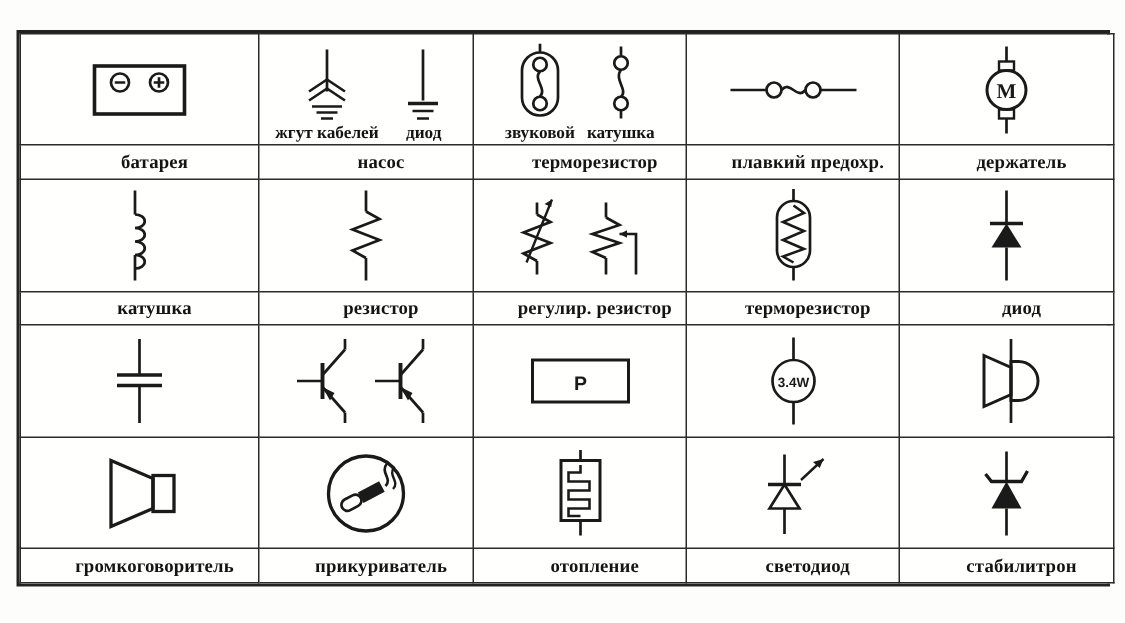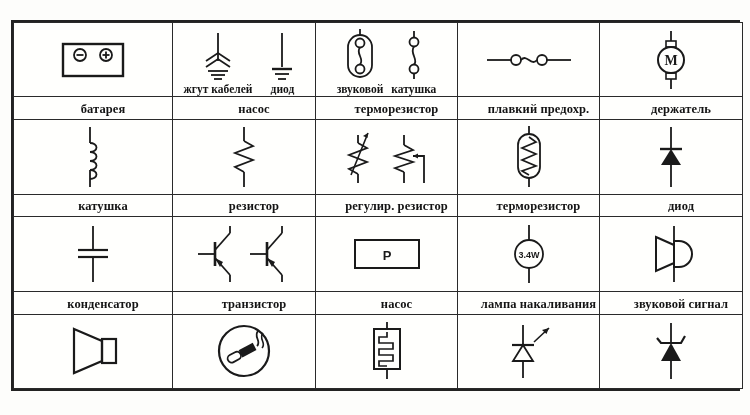--- a/index.html
+++ b/index.html
@@ -388,27 +388,20 @@
                 <svg class="sym-svg" width="60" height="62" viewBox="0 0 60 62">
                   <line x1="33" y1="3" x2="33" y2="59" stroke="#1a1a1a" stroke-width="1.8"></line>
                   <polygon points="15,14 33,22 33,40 15,48" fill="none" stroke="#1a1a1a" stroke-width="2"></polygon>
                   <path d="M33 18 L38 18 A13 13 0 0 1 38 44 L33 44 Z" fill="none" stroke="#1a1a1a" stroke-width="2"></path>
                 </svg>
               </span>
             </div>
           </td>
         </tr>
 
-        <tr class="lbl-row">
-          <td><span class="label">конденсатор</span></td>
-          <td><span class="label">транзистор</span></td>
-          <td><span class="label">насос</span></td>
-          <td><span class="label">лампа накаливания</span></td>
-          <td><span class="label">звуковой сигнал</span></td>
-        </tr>
 
         <tr class="sym-row">
 
           <td>
             <div class="cellbox">
               <span>
                 <svg class="sym-svg" width="70" height="56" viewBox="0 0 70 56">
                   <polygon points="16,6 44,18 44,38 16,50" fill="none" stroke="#1a1a1a" stroke-width="2.2"></polygon>
                   <rect x="44" y="16" width="14" height="24" fill="none" stroke="#1a1a1a" stroke-width="2.2"></rect>
                 </svg>
@@ -467,17 +460,24 @@
                   <line x1="23" y1="2" x2="23" y2="22" stroke="#1a1a1a" stroke-width="1.8"></line>
                   <polygon points="23,22 33,40 13,40" fill="#1a1a1a"></polygon>
                   <polyline points="9,17 13,22 33,22 37,15" fill="none" stroke="#1a1a1a" stroke-width="2.2"></polyline>
                   <line x1="23" y1="40" x2="23" y2="58" stroke="#1a1a1a" stroke-width="1.8"></line>
                 </svg>
               </span>
             </div>
           </td>
         </tr>
 
+        <tr class="lbl-row">
+          <td><span class="label">громкоговоритель</span></td>
+          <td><span class="label">прикуриватель</span></td>
+          <td><span class="label">отопление</span></td>
+          <td><span class="label">светодиод</span></td>
+          <td><span class="label">стабилитрон</span></td>
+        </tr>
 
       </tbody>
     </table>
   </div>
 </div>
 
 </body></html>

